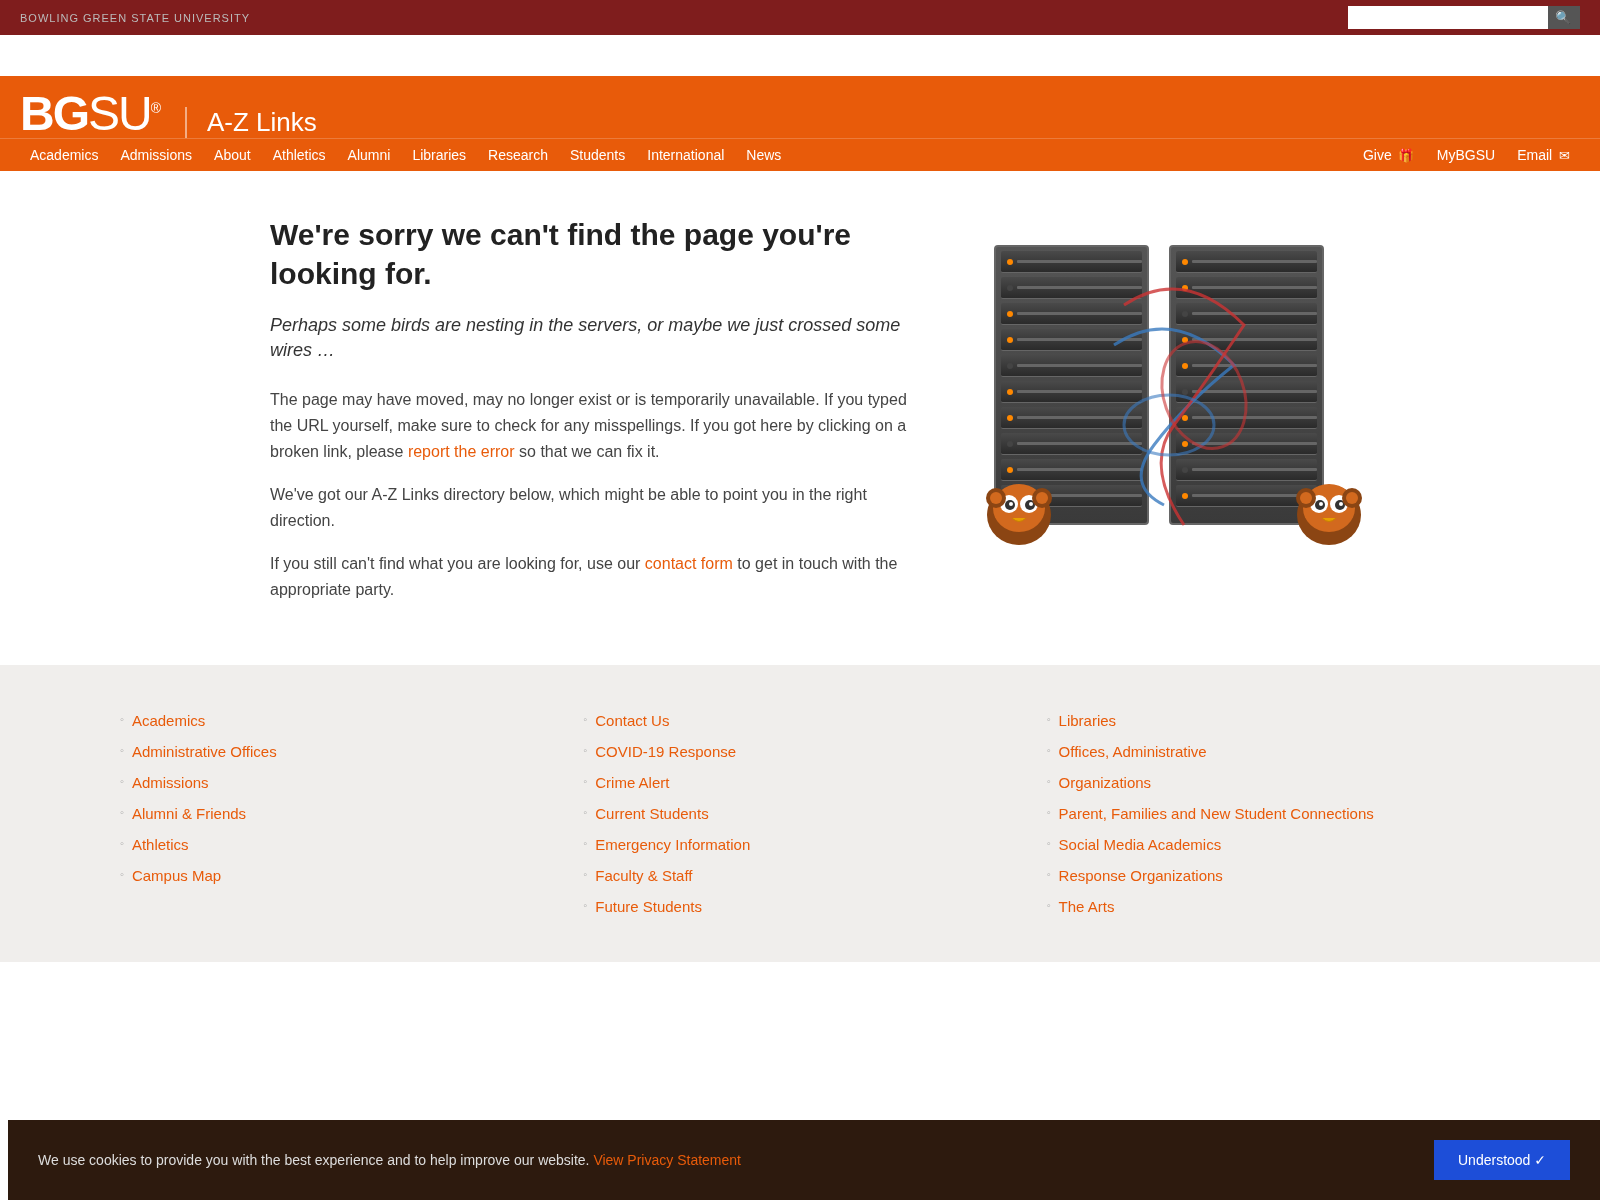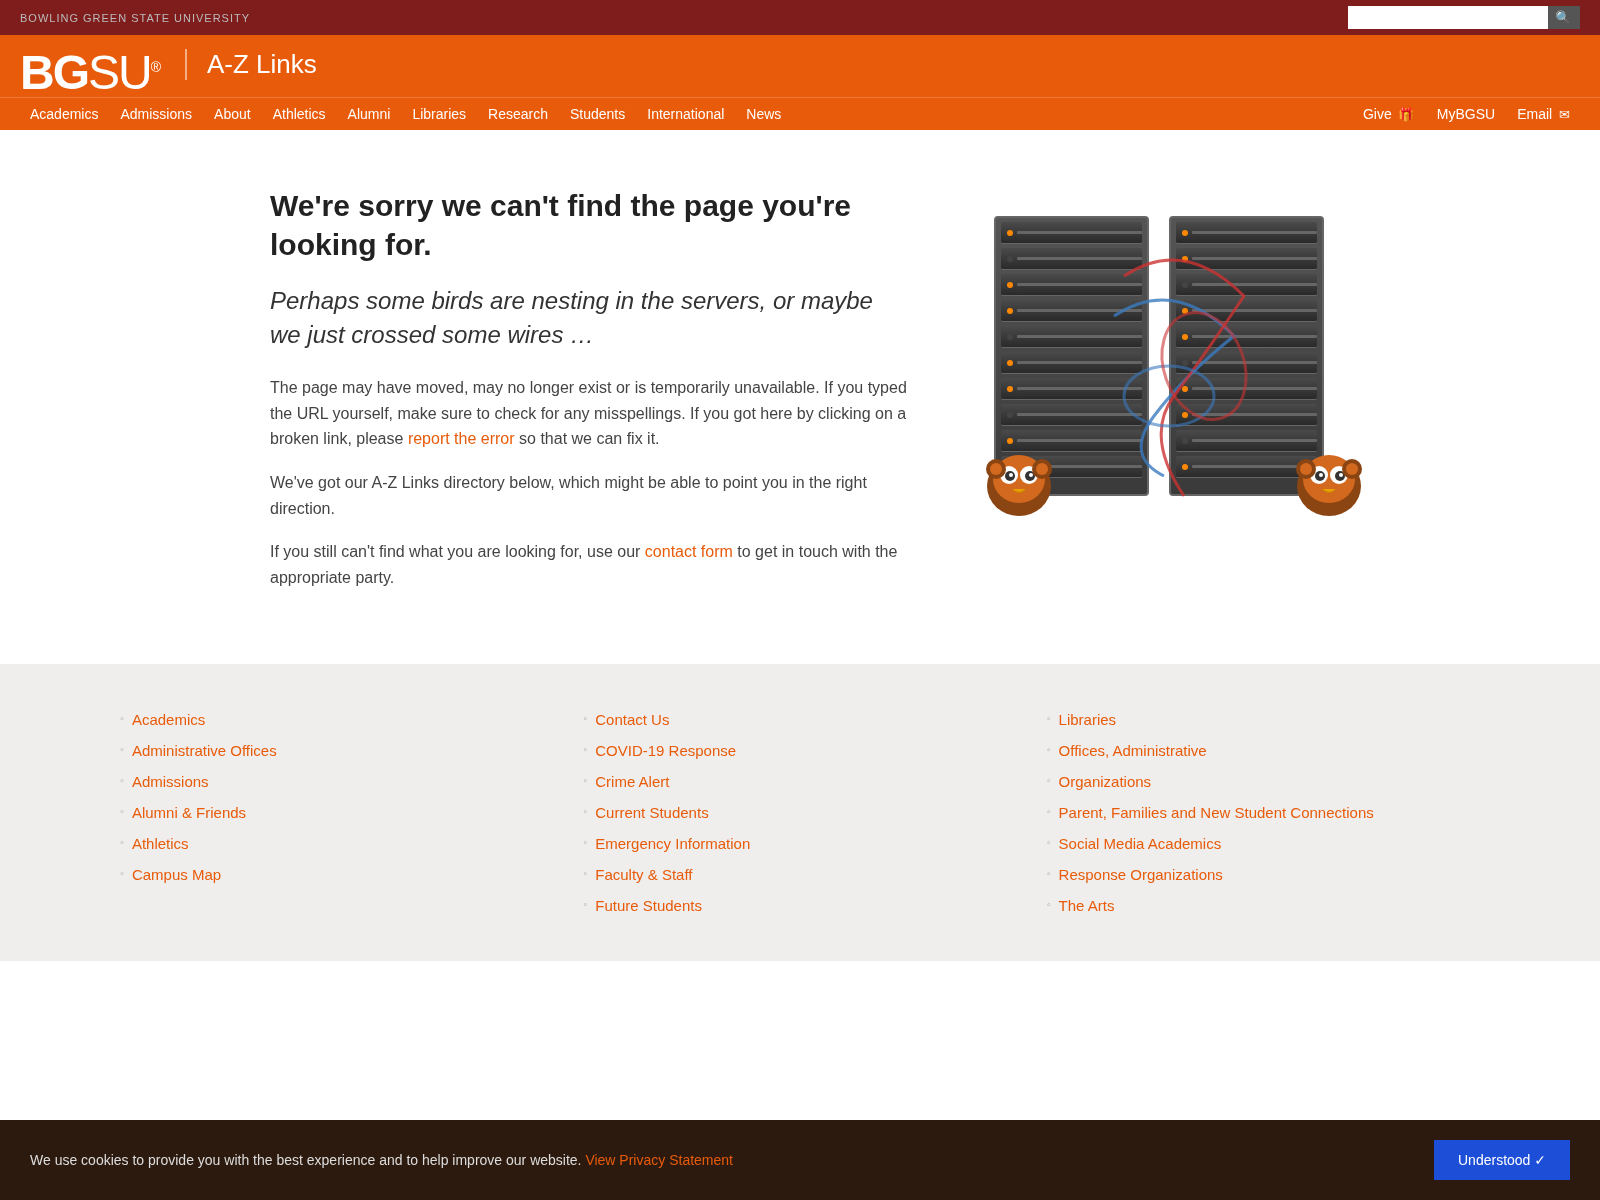--- a/index.html
+++ b/index.html
@@ -40,22 +40,23 @@
       cursor: pointer;
       color: #fff;
       font-size: 13px;
     }
 
     
     #brand-bar {
       background: #e85b0a;
       padding: 14px 20px 0 20px;
       display: flex;
-      align-items: flex-start;
+      align-items: flex-end;
       gap: 20px;
+      margin-top: 41px;
     }
     #logo {
       display: flex;
       align-items: center;
     }
     #logo-text {
       color: #fff;
       font-size: 48px;
       font-weight: 900;
       letter-spacing: -2px;
@@ -110,36 +111,36 @@
       display: block;
     }
     .nav-icon { font-size: 13px; margin-left: 3px; }
 
     
     #main-content {
       display: flex;
       padding: 40px 30px 40px 120px;
       gap: 64px;
       max-width: 1300px;
-      margin: 16px auto;
+      margin: 4px auto;
     }
     #error-text {
       flex: 1;
       max-width: 640px;
     }
     #error-text h1 {
       font-size: 30px;
       font-weight: bold;
       color: #222;
       margin-bottom: 20px;
       line-height: 1.3;
     }
     #error-text .subtitle {
       font-style: italic;
-      font-size: 24px;
+      font-size: 18px;
       color: #333;
       margin-bottom: 24px;
       line-height: 1.4;
     }
     #error-text p {
       font-size: 16px;
       color: #444;
       margin-bottom: 18px;
       line-height: 1.6;
     }
@@ -242,21 +243,21 @@
     #cookie-bar {
       background: #2d1a0e;
       color: #ddd;
       padding: 20px 30px;
       display: flex;
       justify-content: space-between;
       align-items: center;
       margin-top: 80px;
       position: fixed;
       bottom: 0;
-      left: 0;
+      left: 8px;
       right: 0;
     }
     #cookie-bar p { font-size: 14px; }
     #cookie-bar a { color: #e85b0a; text-decoration: none; }
     #understood-button {
       background: #1d4ed8;
       color: #fff;
       border: none;
       padding: 12px 24px;
       font-size: 14px;

